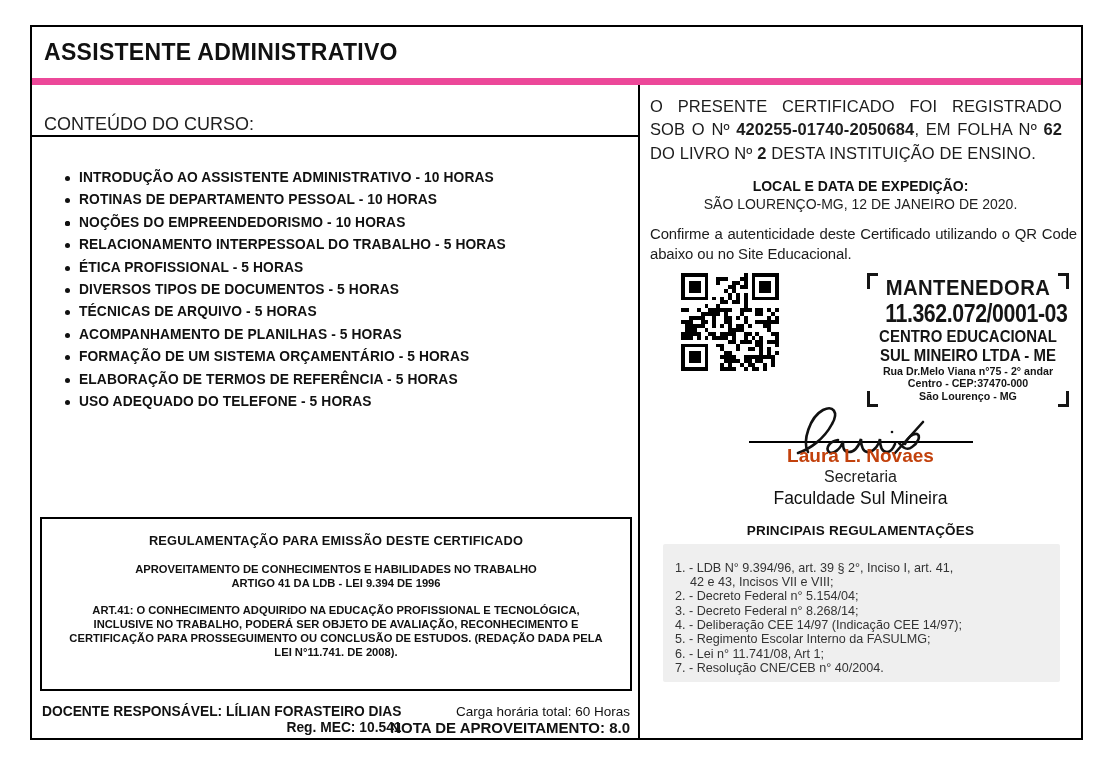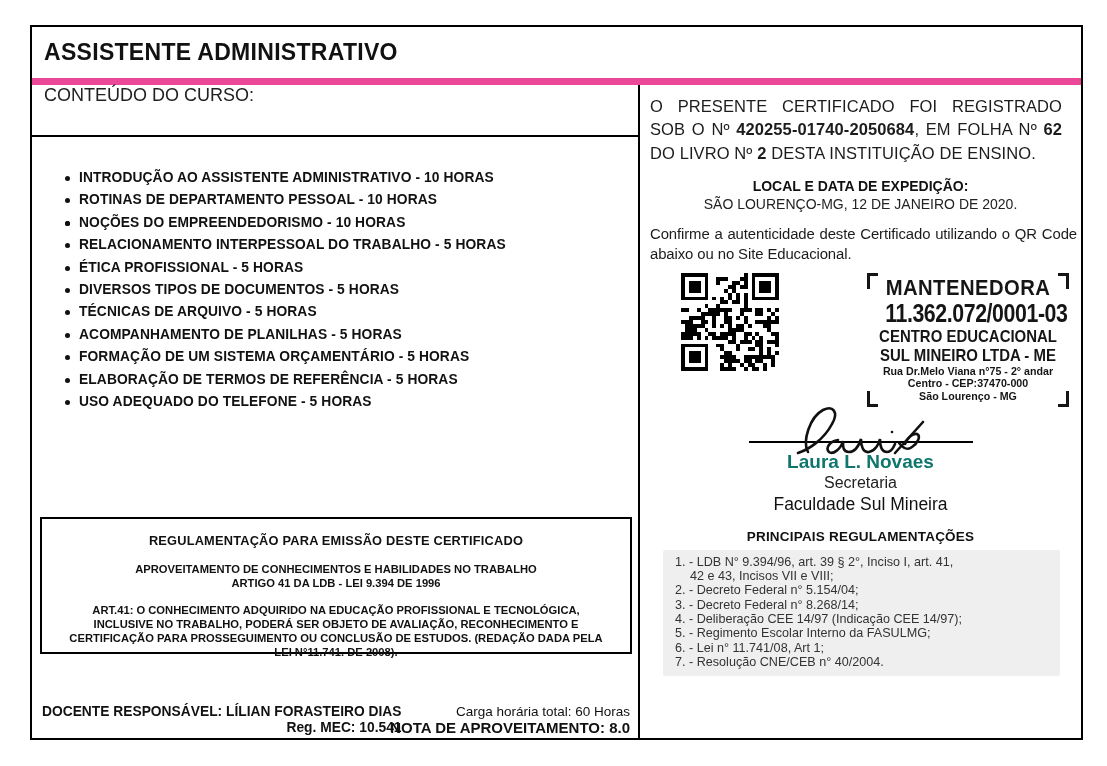--- a/index.html
+++ b/index.html
@@ -8,28 +8,28 @@
           font-family:"Liberation Sans", sans-serif; color:#1a1a1a; overflow:hidden; }
   .cert { position:absolute; left:30px; top:25px; width:1053px; height:715px;
           border:2px solid #000; display:flex; flex-direction:column; }
   .title-row { flex:0 0 58px; border-bottom:7px solid #ec4899; display:flex; align-items:center; padding-left:12px; }
   .title-row h1 { font-size:23px; font-weight:bold; letter-spacing:.3px; color:#111; }
   .main { flex:1; display:flex; min-height:0; }
   .left { width:608px; border-right:2px solid #000; position:relative; }
   .right { flex:1; position:relative; }
 
   
-  .course-header { height:52px; border-bottom:2px solid #000; display:flex; align-items:flex-start;
+  .course-header { height:52px; border-bottom:2px solid #000; display:flex; align-items:flex-end;
                    padding-left:12px; font-size:18px; color:#222; }
   ul.topics { list-style:none; margin:30px 0 0; padding:0 14px 0 33px; }
   ul.topics li { position:relative; padding-left:14px; font-weight:bold; font-size:13.8px;
                  line-height:22.4px; color:#111; letter-spacing:.1px; }
   ul.topics .bullet { position:absolute; left:0; top:9px; width:5px; height:5px; border-radius:50%; background:#111; }
 
-  .reg-box { position:absolute; left:8px; top:432px; width:592px; height:137px; border:2px solid #000;
+  .reg-box { position:absolute; left:8px; top:432px; width:592px; height:174px; border:2px solid #000;
              text-align:center; font-weight:bold; padding-top:14px; color:#111; }
   .reg-box-title { font-size:12.8px; letter-spacing:.2px; }
   .reg-box-sub { margin-top:14px; font-size:11.2px; line-height:14px; }
   .reg-box-body { margin:13px auto 0; width:548px; font-size:11.2px; line-height:14px; }
 
   .docente { position:absolute; left:10px; bottom:3px; width:fit-content; font-weight:bold; font-size:13.8px; line-height:15.5px; color:#111; }
   .docente .l2 { text-align:right; }
   .carga { position:absolute; right:8px; bottom:3px; text-align:right; font-size:13.5px; line-height:15.5px; color:#111; }
   .carga .l2 { font-weight:bold; font-size:15px; }
 
@@ -54,27 +54,27 @@
   .stamp-l5, .stamp-l6, .stamp-l7 { font-weight:bold; font-size:11px; line-height:12.5px; transform:scaleX(.97); }
   .br { position:absolute; width:11px; height:16px; }
   .br-tl { left:0; top:0; border-top:3px solid #151515; border-left:3px solid #151515; }
   .br-tr { right:0; top:0; border-top:3px solid #151515; border-right:3px solid #151515; }
   .br-bl { left:0; bottom:0; border-bottom:3px solid #151515; border-left:3px solid #151515; }
   .br-br { right:0; bottom:0; border-bottom:3px solid #151515; border-right:3px solid #151515; }
 
   .sig { margin-top:12px; text-align:center; }
   .sig svg { display:block; margin:0 auto -14px; width:230px; height:52px; }
   .sig-line { width:224px; margin:0 auto; border-bottom:2px solid #000; height:0; }
-  .sig-name { margin-top:8px; font-weight:bold; font-size:19px; color:#0f766e;text-align:center; }
+  .sig-name { margin-top:2px; font-weight:bold; font-size:19px; color:#c2410c;text-align:center; }
   .sig-role { margin-top:1px; font-size:16px; color:#222; }
   .sig-inst { margin-top:2px; font-size:17.5px; color:#111; }
 
   .prin-title { margin-top:14px; text-align:center; font-weight:bold; font-size:13.5px; letter-spacing:.2px; color:#111; }
   .gray-box { margin:6px 0 0 23px; width:397px; background:#efefef; border-radius:2px;
-              padding:5px 12px 7px 12px; font-size:12.6px; line-height:14.3px; color:#333; }
+              padding:17px 12px 7px 12px; font-size:12.6px; line-height:14.3px; color:#333; }
   .reg-cont { padding-left:15px; }
 </style>
 </head>
 <body>
 
 <div class="page">
   <div class="cert">
 
     <div class="title-row">
       <h1>ASSISTENTE ADMINISTRATIVO</h1>

